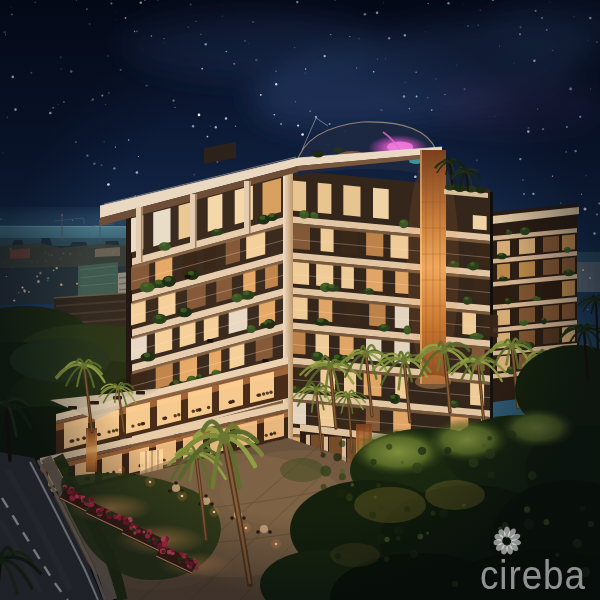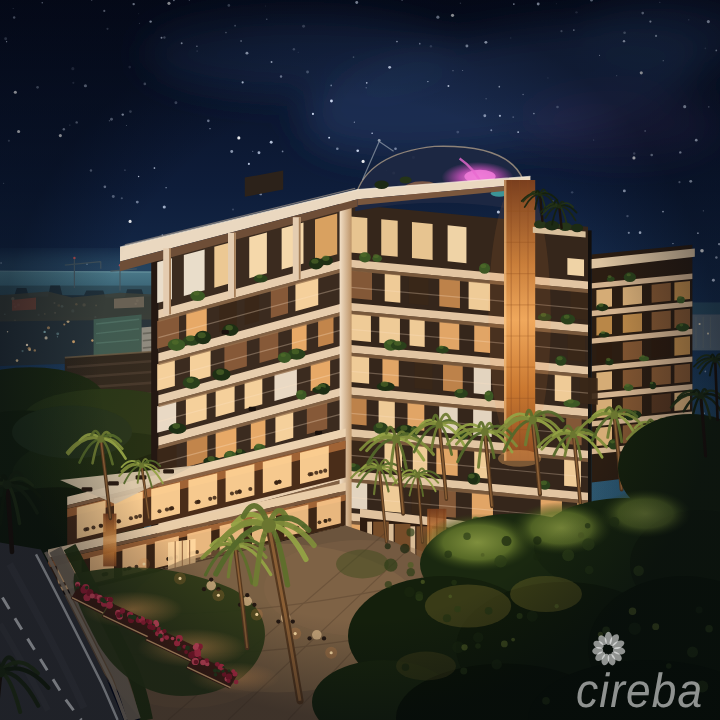--- a/index.html
+++ b/index.html
@@ -1,17 +1,17 @@
 <!DOCTYPE html>
 <html><head>
 <meta charset="utf-8">
 <title>render</title>
 <style>
   html,body{margin:0;padding:0;background:#05091a;}
-  .stage{width:600px;height:600px;overflow:hidden;position:relative;font-family:"Liberation Sans",sans-serif;font-style:italic;}
+  .stage{width:600px;height:600px;overflow:hidden;position:relative;font-family:"Liberation Sans",sans-serif;}
   svg{display:block;}
 </style>
 </head>
 <body>
 
 <div class="stage">
 <svg id="scene" width="600" height="600" viewBox="0 0 600 600" xmlns="http://www.w3.org/2000/svg">
 <defs>
   <linearGradient id="skyG" x1="0" y1="0" x2="0" y2="1">
     <stop offset="0" stop-color="#060b1d"></stop>

